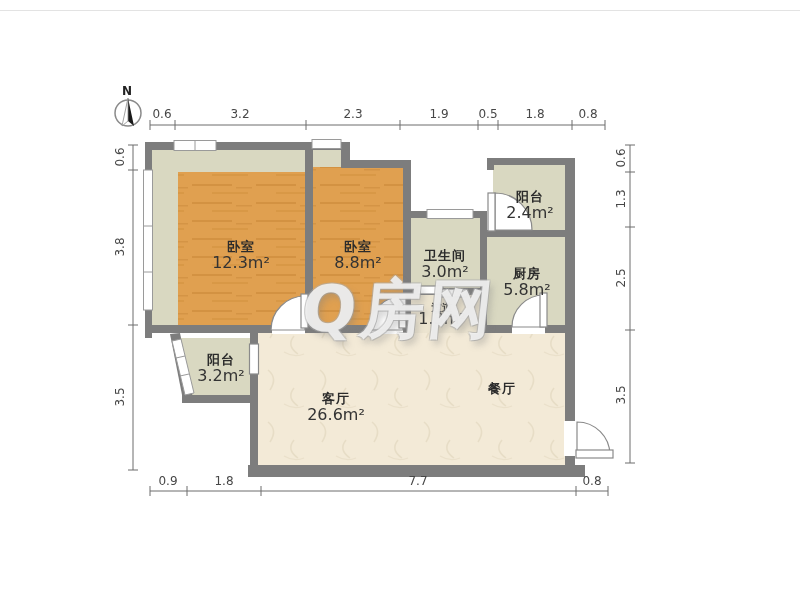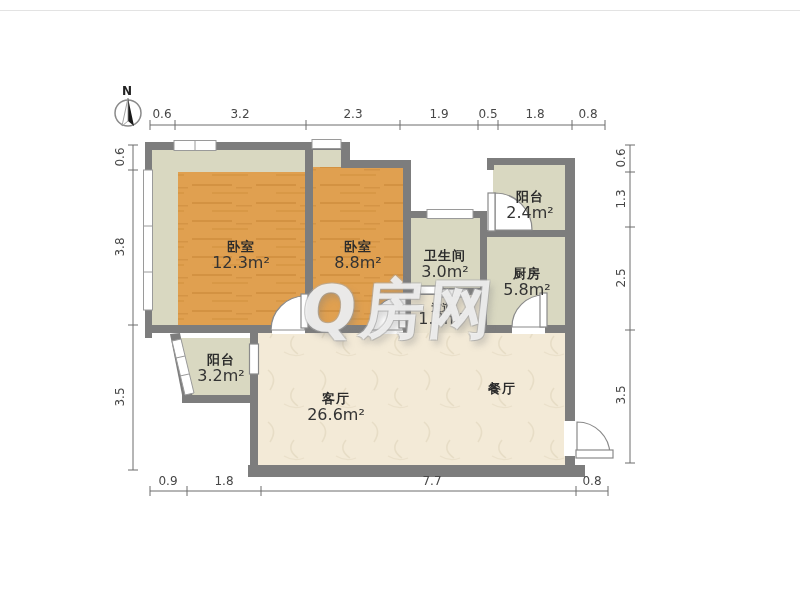--- a/index.html
+++ b/index.html
@@ -220,21 +220,21 @@
   <span class="dimlab" style="left:162px;top:114px;">0.6</span>
   <span class="dimlab" style="left:240px;top:114px;">3.2</span>
   <span class="dimlab" style="left:353px;top:114px;">2.3</span>
   <span class="dimlab" style="left:439px;top:114px;">1.9</span>
   <span class="dimlab" style="left:488px;top:114px;">0.5</span>
   <span class="dimlab" style="left:535px;top:114px;">1.8</span>
   <span class="dimlab" style="left:588px;top:114px;">0.8</span>
 
   <span class="dimlab" style="left:168px;top:481px;text-align:center;">0.9</span>
   <span class="dimlab" style="left:224px;top:481px;">1.8</span>
-  <span class="dimlab" style="left:418px;top:481px;margin-left:14px;">7.7</span>
+  <span class="dimlab" style="left:418px;top:481px;">7.7</span>
   <span class="dimlab" style="left:592px;top:481px;">0.8</span>
 
   <span class="dimlab vlab" style="left:120px;top:157px;">0.6</span>
   <span class="dimlab vlab" style="left:120px;top:247px;">3.8</span>
   <span class="dimlab vlab" style="left:120px;top:397px;">3.5</span>
 
   <span class="dimlab vlab" style="left:621px;top:158px;">0.6</span>
   <span class="dimlab vlab" style="left:621px;top:199px;">1.3</span>
   <span class="dimlab vlab" style="left:621px;top:278px;">2.5</span>
   <span class="dimlab vlab" style="left:621px;top:395px;">3.5</span>

